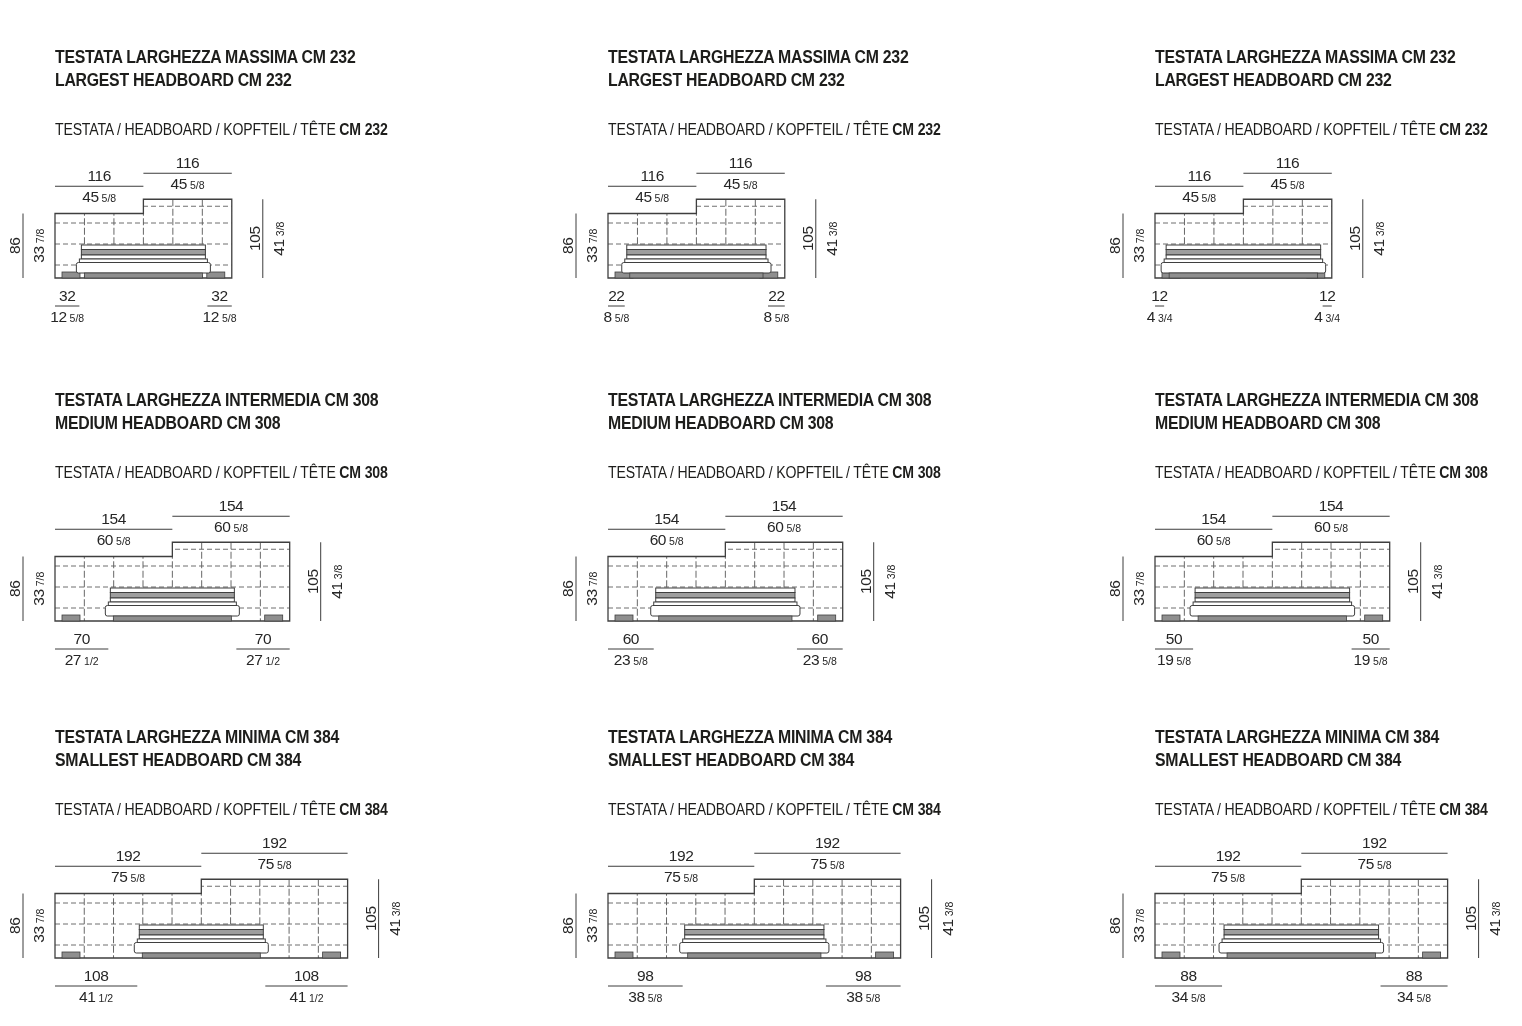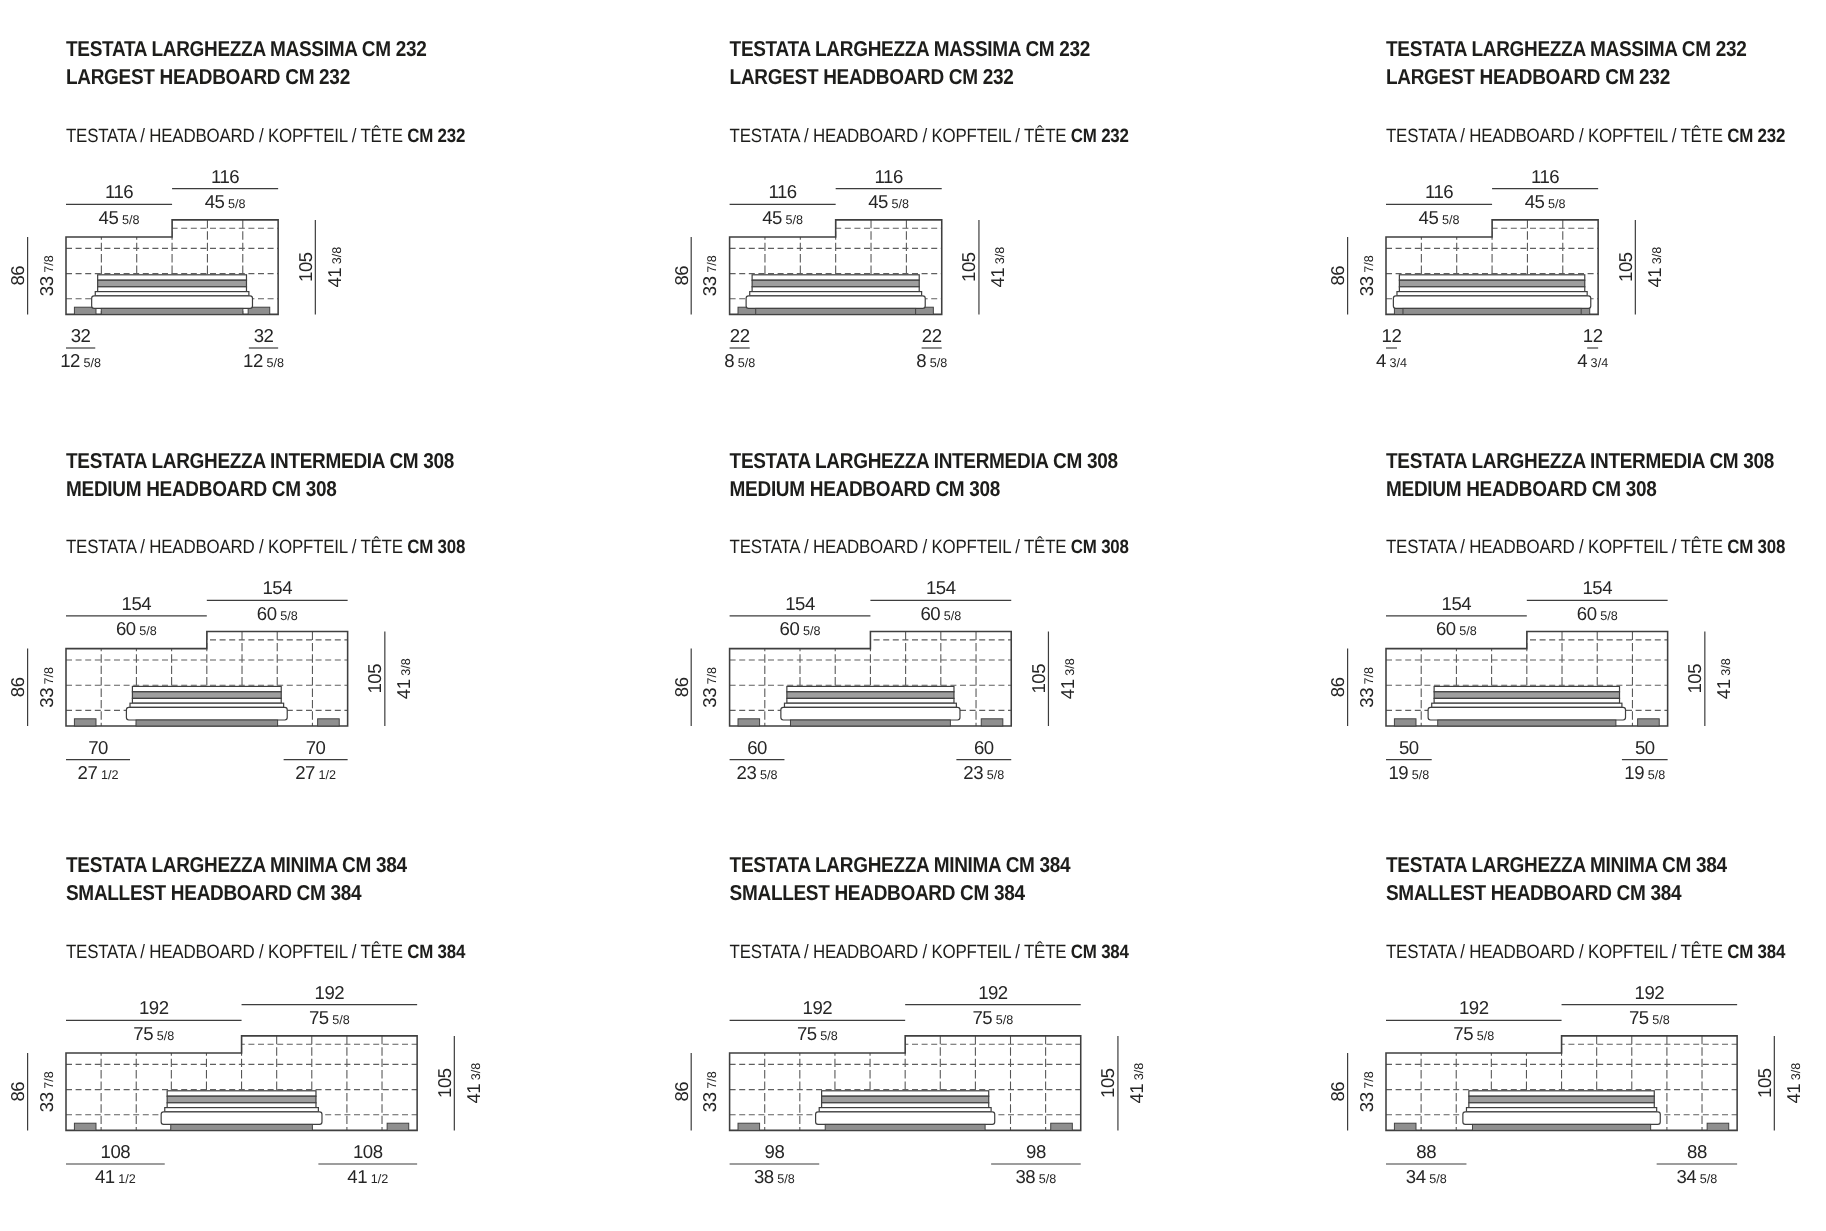--- a/index.html
+++ b/index.html
@@ -11,21 +11,21 @@
     overflow: hidden;
     font-family: "Liberation Sans", sans-serif;
     color: #1d1d1b;
   }
   .grid {
     display: grid;
     grid-template-columns: 553px 547px 422px;
     grid-template-rows: 343px 337px 337px;
     padding: 30px 0 0 55px;
   }
-  .cell { position: relative; }
+  .cell { position: relative; margin-top: 16px; }
   .title-block { line-height: 23px; }
   .title-block .tline {
     font-size: 18px; font-weight: 700; letter-spacing: -0.3px;
     white-space: nowrap;
     transform: scaleX(0.88); transform-origin: 0 0;
   }
   .subtitle {
     margin-top: 29px;
     font-size: 16px; font-weight: 400; letter-spacing: -0.2px;
     white-space: nowrap;

